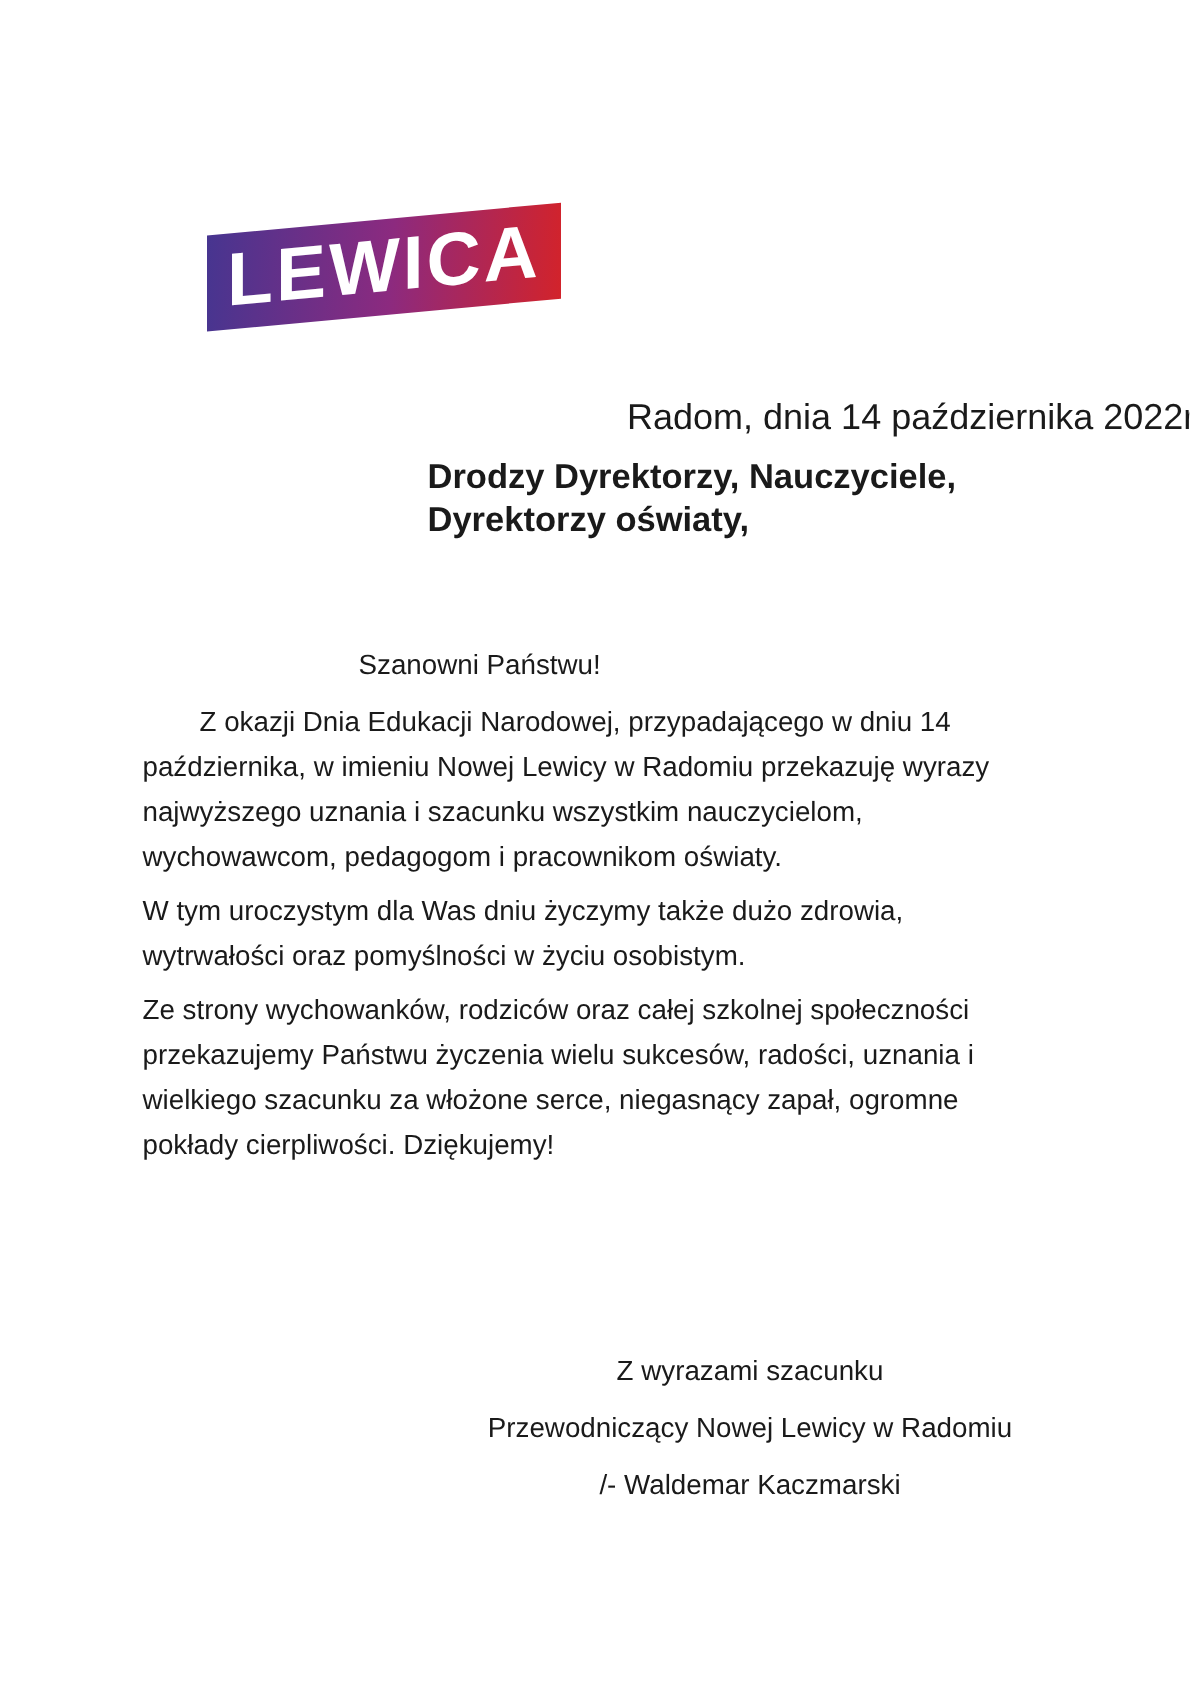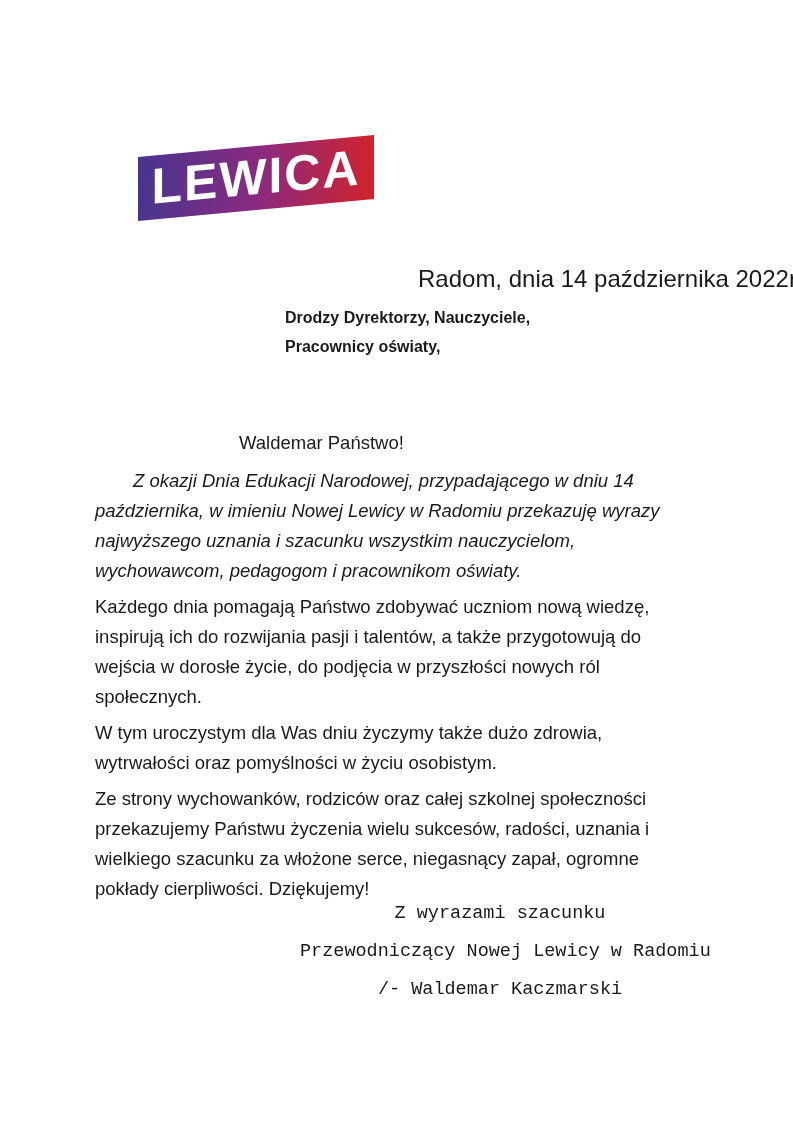--- a/index.html
+++ b/index.html
@@ -40,75 +40,73 @@
     left: 418px;
     top: 265px;
     font-size: 24px;
     white-space: nowrap;
   }
   .recipients {
     position: absolute;
     left: 285px;
     top: 303px;
     font-weight: 700;
-    font-size: 16px;
+    font-size: 23px;
     line-height: 29px;
     white-space: nowrap;
   }
   .salutation {
     position: absolute;
     left: 239px;
     top: 432px;
     font-size: 18.5px;
     white-space: nowrap;
   }
   .body-text {
     position: absolute;
     left: 95px;
     top: 466px;
     width: 606px;
     font-size: 18.5px;
     line-height: 30px;
     text-align: left;
   }
   .body-text p { margin: 0 0 6px 0; }
-  .body-text p.first { text-indent: 38px; font-style: italic; }
+  .body-text p.first { text-indent: 38px; }
   .signature-block {
     position: absolute;
     left: 300px;
     top: 903px;
     width: 400px;
     text-align: center;
     font-size: 18.5px;
     line-height: 22px;
-    font-family: Liberation Mono, monospace;
   }
   .signature-block div { margin-bottom: 16px; white-space: nowrap; }
 </style>
 </head>
 <body>
 
 <div class="page">
 
   <div class="logo" style="background: linear-gradient(93deg, rgb(71, 53, 144) 0%, rgb(140, 42, 127) 52%, rgb(210, 35, 43) 100%);">
     <span class="logo-text" style="color: rgb(255, 255, 255);">LEWICA</span>
   </div>
 
   <div class="date-line">Radom, dnia 14 października 2022r.</div>
 
   <div class="recipients">
     <div>Drodzy Dyrektorzy, Nauczyciele,</div>
-    <div>Pracownicy oświaty,</div>
+    <div>Dyrektorzy oświaty,</div>
   </div>
 
-  <div class="salutation">Waldemar Państwo!</div>
+  <div class="salutation">Szanowni Państwu!</div>
 
   <div class="body-text">
     <p class="first">Z okazji Dnia Edukacji Narodowej, przypadającego w dniu 14 października, w imieniu Nowej Lewicy w Radomiu przekazuję wyrazy najwyższego uznania i szacunku wszystkim nauczycielom, wychowawcom, pedagogom i pracownikom oświaty.</p>
-    <p>Każdego dnia pomagają Państwo zdobywać uczniom nową wiedzę, inspirują ich do rozwijania pasji i talentów, a także przygotowują do wejścia w dorosłe życie, do podjęcia w przyszłości nowych ról społecznych.</p>
     <p>W tym uroczystym dla Was dniu życzymy także dużo zdrowia, wytrwałości oraz pomyślności w życiu osobistym.</p>
     <p>Ze strony wychowanków, rodziców oraz całej szkolnej społeczności przekazujemy Państwu życzenia wielu sukcesów, radości, uznania i wielkiego szacunku za włożone serce, niegasnący zapał, ogromne pokłady cierpliwości. Dziękujemy!</p>
   </div>
 
   <div class="signature-block">
     <div>Z wyrazami szacunku</div>
     <div>Przewodniczący Nowej Lewicy w Radomiu</div>
     <div>/- Waldemar Kaczmarski</div>
   </div>
 

